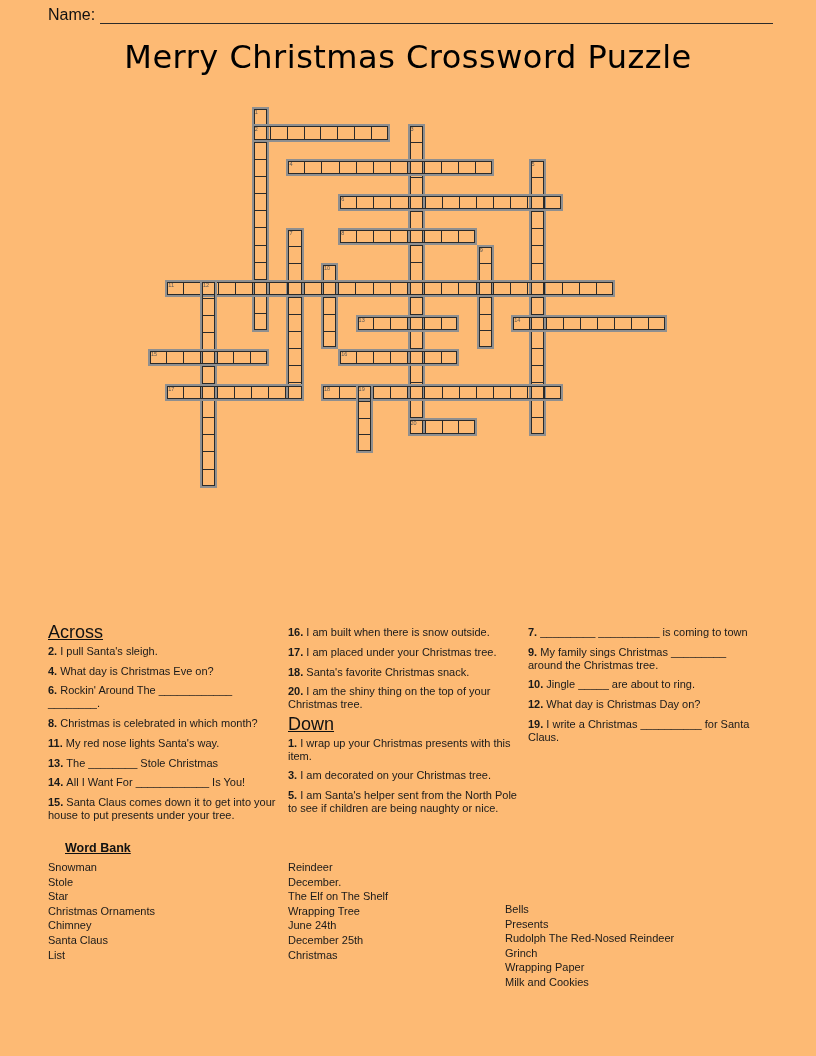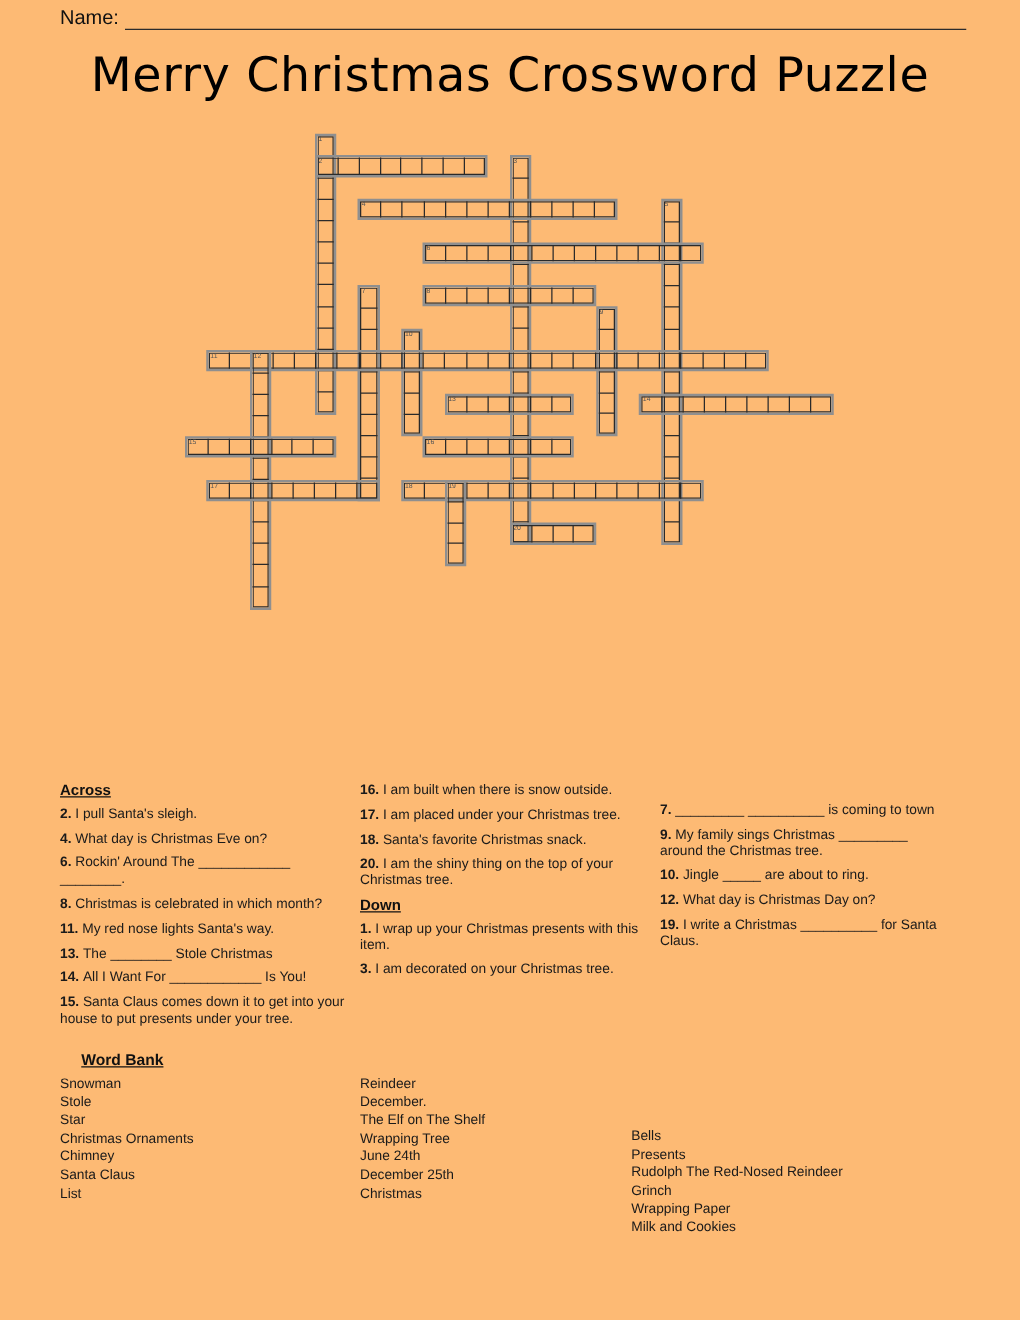--- a/index.html
+++ b/index.html
@@ -6,41 +6,41 @@
   #page{position:relative;width:816px;height:1056px;background:#fdba74;overflow:hidden;
         font-family:"Liberation Sans","DejaVu Sans",sans-serif;color:#1a1a1a;}
 
   
   #name-row{position:absolute;left:48px;top:6px;height:24px;}
   #name-label{font-size:16px;color:#111;}
   #name-line{position:absolute;left:100px;top:23px;width:673px;border-bottom:1.6px solid #2b2b2b;}
 
   
   #page-title{position:absolute;left:0;right:0;top:38px;margin:0;text-align:center;
-              font-size:38px;font-weight:normal;letter-spacing:.5px;color:#000;
+              font-size:32px;font-weight:normal;letter-spacing:.5px;color:#000;
               font-family:"DejaVu Sans",sans-serif;}
 
   
   #grid{position:absolute;left:148px;top:107px;width:522px;height:382px;}
   .word{position:absolute;display:flex;box-sizing:border-box;
         border:2px solid #8f8f8f;box-shadow:inset 0 0 0 1px #2a2a2a;background:transparent;}
   .word.across{flex-direction:row;}
   .word.down{flex-direction:column;}
   .cell{flex:1;position:relative;box-sizing:border-box;}
   .word.across .cell + .cell{border-left:1px solid #2a2a2a;}
   .word.down .cell + .cell{border-top:1px solid #2a2a2a;}
   .cellnum{position:absolute;top:0px;left:1px;font-size:5.5px;line-height:7px;color:#555;}
 
   
   #clues{position:absolute;left:48px;top:626px;width:724px;font-size:11px;line-height:12.8px;}
   .clue-col{position:absolute;top:0;width:234px;}
   #clues-col-1{left:0;}
   #clues-col-2{left:240px;}
-  #clues-col-3{left:480px;margin-top:16px;}
-  .clue-heading{font-size:12px;font-weight:bold;text-decoration:underline;margin:0 0 6px 0;color:#111;}
+  #clues-col-3{left:480px;}
+  .clue-heading{font-size:18px;font-weight:normal;text-decoration:underline;margin:0 0 6px 0;color:#111;}
   .clue{margin:0 0 7px 0;color:#1a1a1a;}
   .clue b{font-weight:bold;}
 
   
   #wordbank{position:absolute;left:48px;top:841px;width:724px;font-size:11px;}
   #wordbank-heading{font-size:12.5px;font-weight:bold;text-decoration:underline;margin:0 0 6px 17px;color:#111;}
   .bank-col{position:absolute;top:19px;width:234px;}
   #bank-col-1{left:0;}
   #bank-col-2{left:240px;}
   #bank-col-3{left:457px;margin-top:42px;}
@@ -360,20 +360,21 @@
         <div class="clue"><b>15. </b>Santa Claus comes down it to get into your house to put presents under your tree.</div>
       </div>
     <div id="clues-col-2" class="clue-col">
         <div class="clue"><b>16. </b>I am built when there is snow outside.</div>
         <div class="clue"><b>17. </b>I am placed under your Christmas tree.</div>
         <div class="clue"><b>18. </b>Santa's favorite Christmas snack.</div>
         <div class="clue"><b>20. </b>I am the shiny thing on the top of your Christmas tree.</div>
         <div class="clue-heading">Down</div>
         <div class="clue"><b>1. </b>I wrap up your Christmas presents with this item.</div>
         <div class="clue"><b>3. </b>I am decorated on your Christmas tree.</div>
+        <div class="clue"><b>5. </b>I am Santa's helper sent from the North Pole to see if children are being naughty or nice.</div>
       </div>
     <div id="clues-col-3" class="clue-col">
         <div class="clue"><b>7. </b>_________ __________ is coming to town</div>
         <div class="clue"><b>9. </b>My family sings Christmas _________ around the Christmas tree.</div>
         <div class="clue"><b>10. </b>Jingle _____ are about to ring.</div>
         <div class="clue"><b>12. </b>What day is Christmas Day on?</div>
         <div class="clue"><b>19. </b>I write a Christmas __________ for Santa Claus.</div>
       </div>
   </div>
 

